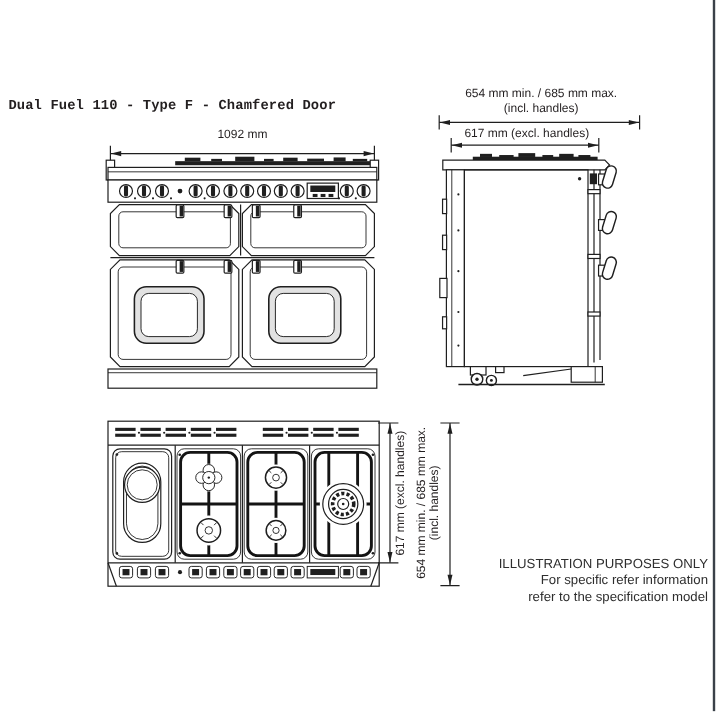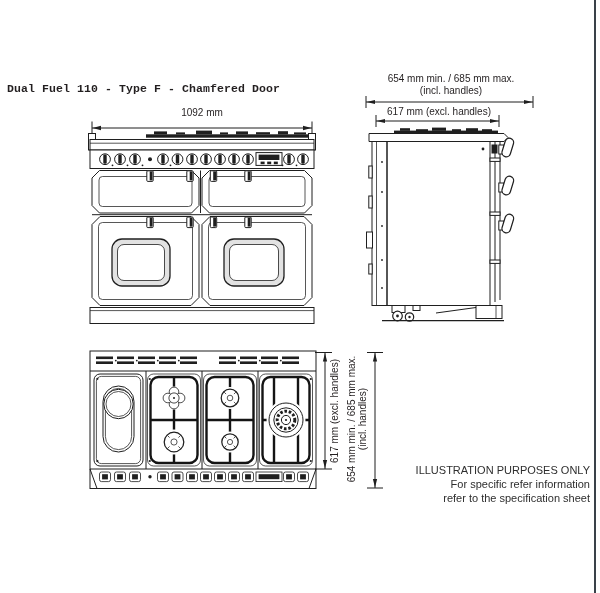--- a/index.html
+++ b/index.html
@@ -360,16 +360,16 @@
   </svg>
 
   <div class="lbl dim rot" style="left:270px;top:405px;width:130px;height:12px;line-height:12px;">617 mm (excl. handles)</div>
   <div class="lbl dim rot" style="left:282px;top:408px;width:150px;height:22px;line-height:11px;">
     <div>654 mm min. / 685 mm max.</div>
     <div>(incl. handles)</div>
   </div>
 
   <div class="lbl disc" style="left:414px;top:464px;width:176px;">ILLUSTRATION PURPOSES ONLY</div>
   <div class="lbl disc" style="left:414px;top:478px;width:176px;">For specific refer information</div>
-  <div class="lbl disc" style="left:414px;top:492px;width:176px;">refer to the specification sheet</div>
+  <div class="lbl disc" style="left:414px;top:492px;width:176px;">refer to the specification model</div>
 
   <div class="page-edge"></div>
 </div>
 
 </body></html>

